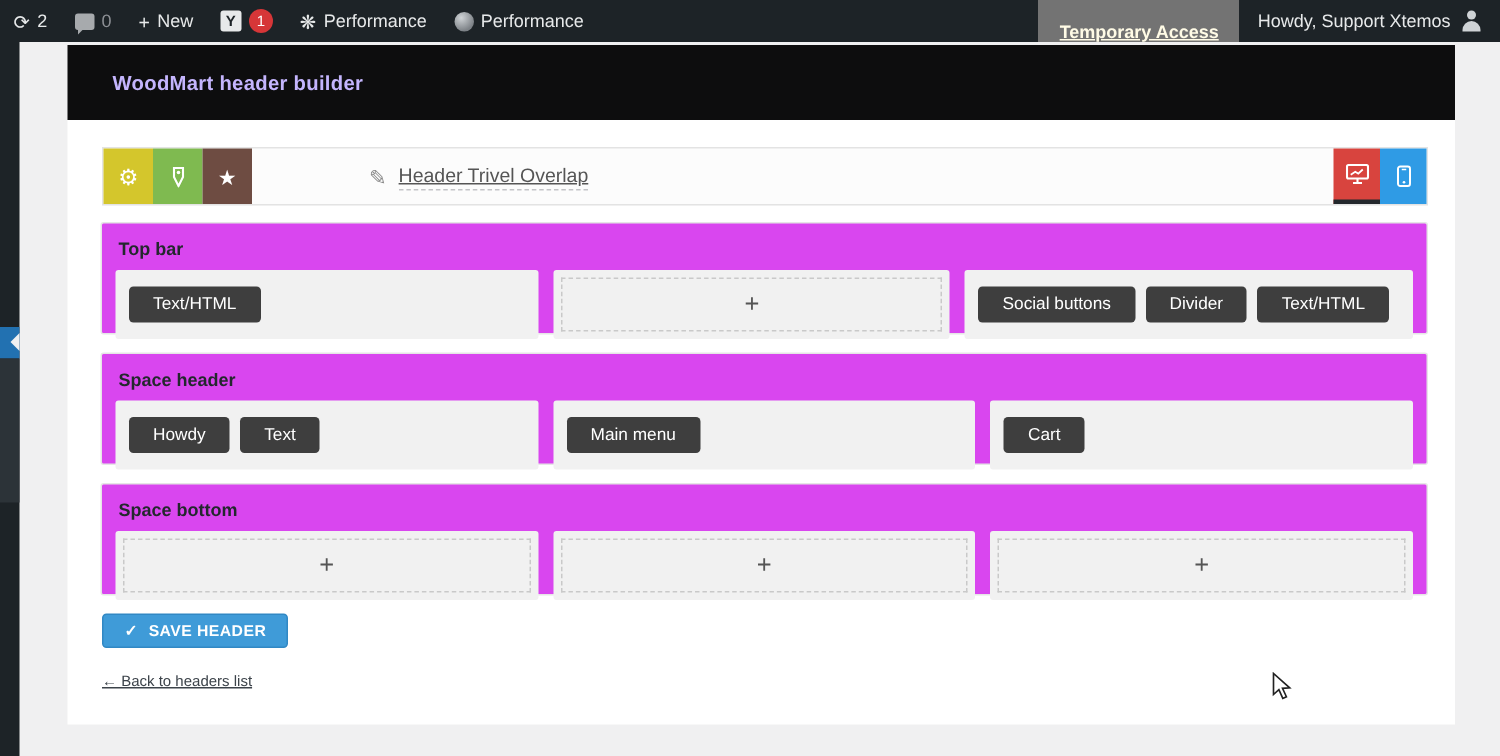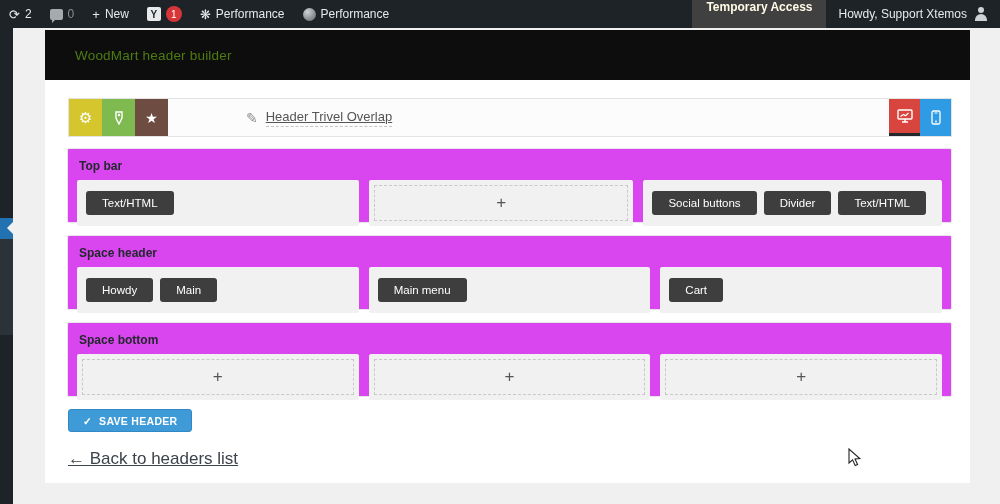--- a/index.html
+++ b/index.html
@@ -19,43 +19,43 @@
   .comment-bubble:after { content:""; position:absolute; left:2px; bottom:-3px;
     border:3px solid transparent; border-top-color:#a7aaad; border-left-color:#a7aaad; }
   .yoast-ico { width:14px; height:14px; background:#e7e9ea; color:#1d2327;
     border-radius:2px; font-size:10px; font-weight:bold; display:flex;
     align-items:center; justify-content:center; }
   .badge { min-width:16px; height:16px; border-radius:50%; background:#d63638;
     color:#fff; font-size:10px; display:flex; align-items:center; justify-content:center;
     padding:0 3px; }
   .sphere { width:13px; height:13px; border-radius:50%;
     background:radial-gradient(circle at 35% 30%, #cfd3d6, #7d8287 70%); }
-  .temp-access { background:#404040; color:#fffbe6; font-weight:bold; display:flex;
-    align-items:flex-start; padding:0 14px; font-size:12px; cursor:pointer; }
+  .temp-access { background:#737373; color:#fffbe6; font-weight:bold; display:flex;
+    align-items:flex-end; padding:0 14px; font-size:12px; cursor:pointer;text-decoration:underline; }
   .howdy { display:flex; align-items:center; gap:7px; padding:0 12px; cursor:pointer; }
   .person { width:14px; height:14px; position:relative; display:inline-block; }
   .person:before { content:""; position:absolute; left:4px; top:0; width:6px; height:6px;
     border-radius:50%; background:#cfd3d6; }
   .person:after { content:""; position:absolute; left:1px; top:7px; width:12px; height:7px;
     border-radius:6px 6px 0 0; background:#cfd3d6; }
 
   
   .side-rail { position:absolute; left:0; top:28px; width:13px; height:476px;
     background:#1d2327; }
   .rail-active { position:absolute; left:0; top:190px; width:13px; height:21px;
     background:#2271b1; }
   .rail-active:after { content:""; position:absolute; right:0; top:4px;
     border:6px solid transparent; border-right:6px solid #f0f0f1; border-left-width:0; }
   .rail-submenu { position:absolute; left:0; top:211px; width:13px; height:96px;
     background:#2c3338; }
 
   
   .title-bar { position:absolute; left:45px; top:30px; width:925px; height:50px;
     background:#0d0d0e; display:flex; align-items:center; padding-left:30px; }
-  .title-bar h1 { color:#4d7c0f; font-size:13.5px; font-weight:normal; letter-spacing:.2px; }
+  .title-bar h1 { color:#c4b5fd; font-size:13.5px; font-weight:bold; letter-spacing:.2px; }
 
   
   .card { position:absolute; left:45px; top:80px; width:925px; height:403px;
     background:#fff; }
 
   
   .hb-toolbar { position:absolute; left:23px; top:18px; width:884px; height:39px;
     background:#fcfcfc; border:1px solid #e3e3e3; display:flex; align-items:stretch; }
   .tb-btn { width:33px; display:flex; align-items:center; justify-content:center;
     color:#fff; cursor:pointer; }
@@ -85,21 +85,21 @@
   .empty-inner { position:absolute; left:5px; right:5px; top:5px; bottom:5px;
     border:1px dashed #c9c9c9; display:flex; align-items:center; justify-content:center;
     color:#555; font-size:17px; cursor:pointer; }
 
   
   .save-btn { position:absolute; left:23px; top:329px; height:23px;
     background:#3f9bd8; color:#fff; border:1px solid #3188c4; border-radius:3px;
     font-size:10.5px; font-weight:bold; display:flex; align-items:center; gap:7px;
     padding:0 14px; cursor:pointer; letter-spacing:.3px;
     font-family:"Liberation Sans", sans-serif; }
-  .back-link { position:absolute; left:23px; top:369px; font-size:17px;
+  .back-link { position:absolute; left:23px; top:369px; font-size:10px;
     color:#3c434a; text-decoration:underline; cursor:pointer; }
 
   
   .cursor { position:absolute; left:848px; top:448px; z-index:99; pointer-events:none; }
 
   .icon-svg { display:block; }
 </style>
 </head>
 <body>
 
@@ -212,21 +212,21 @@
             <div class="el-btn">Divider</div>
             <div class="el-btn">Text/HTML</div>
           </div>
         </div>
       </div>
       <div class="panel">
         <div class="panel-label">Space header</div>
         <div class="cell-row">
           <div class="cell">
             <div class="el-btn">Howdy</div>
-            <div class="el-btn">Main</div>
+            <div class="el-btn">Text</div>
           </div>
           <div class="cell">
             <div class="el-btn">Main menu</div>
           </div>
           <div class="cell">
             <div class="el-btn">Cart</div>
           </div>
         </div>
       </div>
       <div class="panel">

